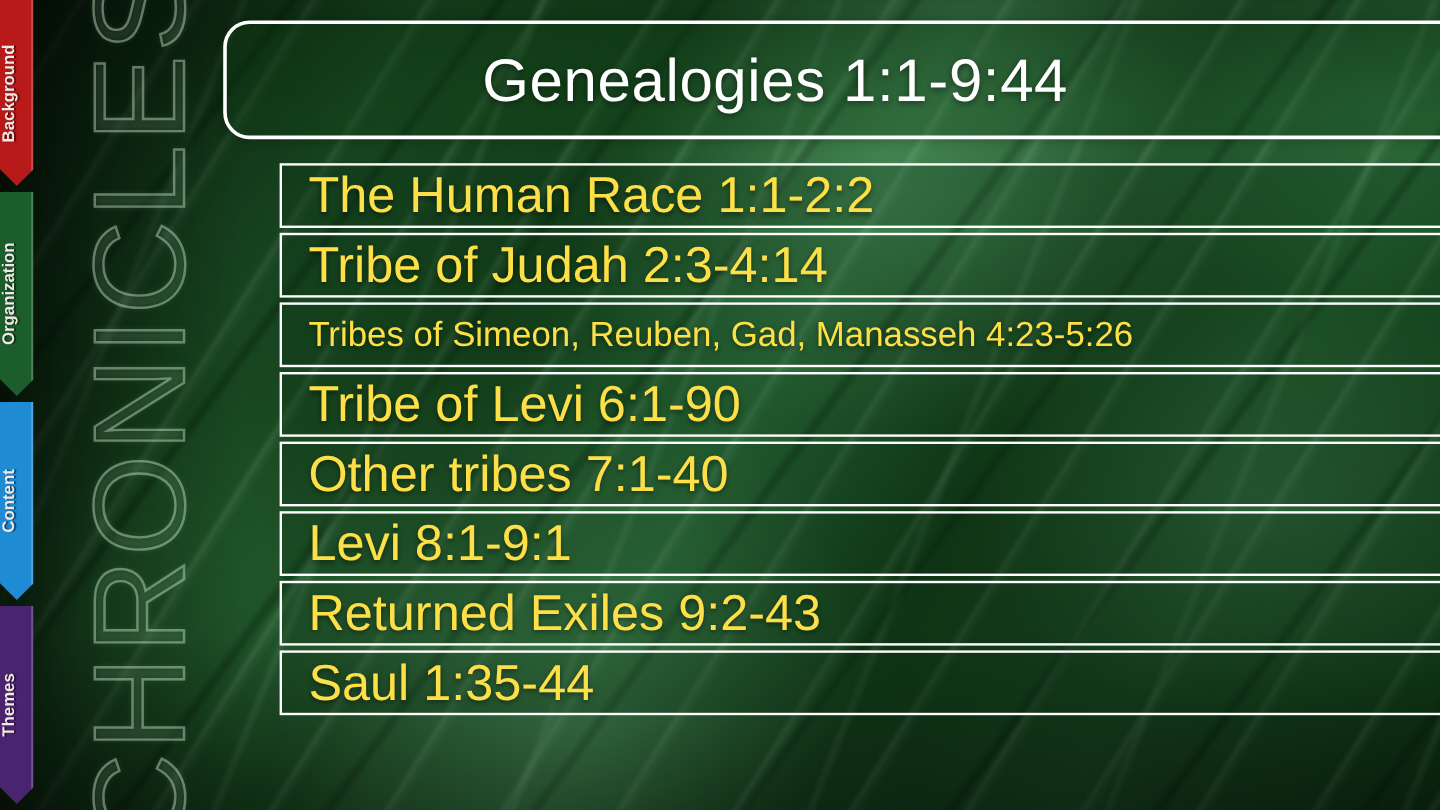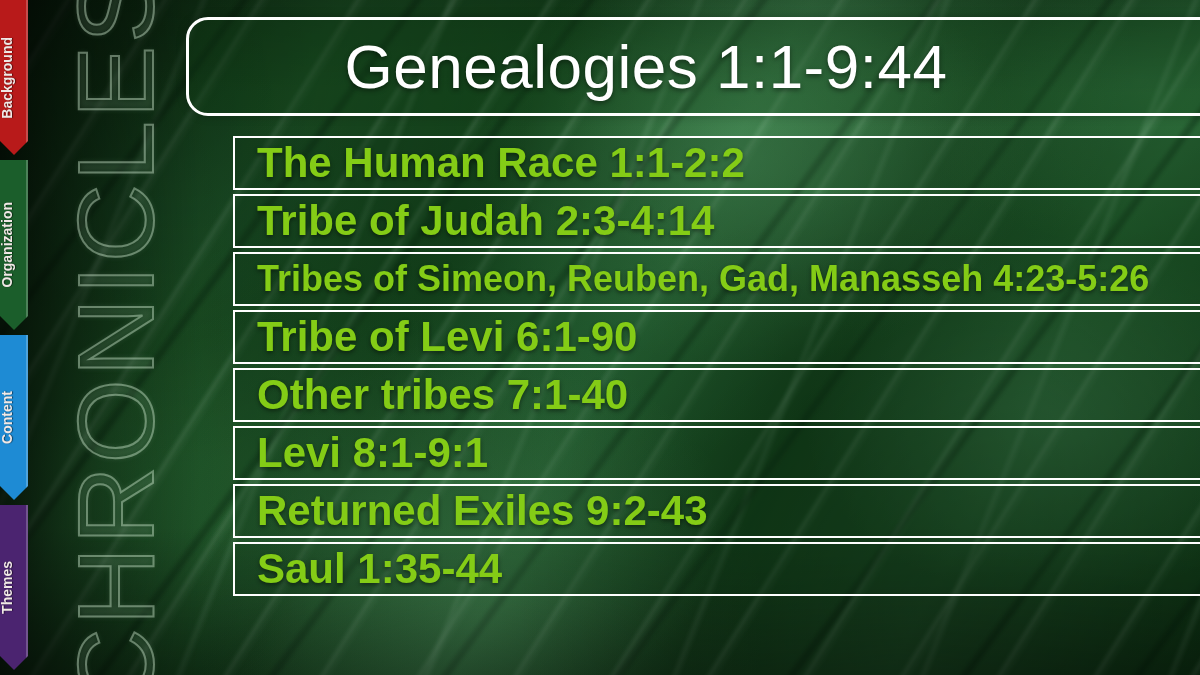--- a/index.html
+++ b/index.html
@@ -148,21 +148,21 @@
     border: 3px solid #ffffff;
     border-radius: 22px;
     background: rgba(16,62,24,0.30);
     display: flex;
     align-items: center;
     justify-content: center;
     z-index: 5;
     box-shadow: 0 0 10px rgba(0,0,0,0.25);
   }
   .title-text {
-    font-size: 62px;
+    font-size: 50px;
     font-weight: 400;
     color: #ffffff;
     white-space: nowrap;
     letter-spacing: 0.5px;
     text-shadow: 0 2px 5px rgba(0,0,0,0.45);
     padding-right: 140px;
   }
 
   
   .rows {
@@ -178,28 +178,28 @@
     margin-bottom: 4px;
     border: 2px solid #ffffff;
     background: rgba(13,52,20,0.28);
     display: flex;
     align-items: center;
     padding-left: 22px;
     overflow: hidden;
   }
   .row-text {
     font-size: 42px;
-    font-weight: 700;
-    color: #84cc16;
+    font-weight: 400;
+    color: #fde047;
     white-space: nowrap;
     letter-spacing: 0px;
     text-shadow: 0 2px 4px rgba(0,0,0,0.45);
   }
   .row.small .row-text {
-    font-size: 36px;
+    font-size: 29px;
   }
 </style>
 </head>
 <body>
 
 <div class="slide">
 
   <div class="bg-base"></div>
   <div class="bg-veins"></div>
   <div class="bg-mottle"></div>

